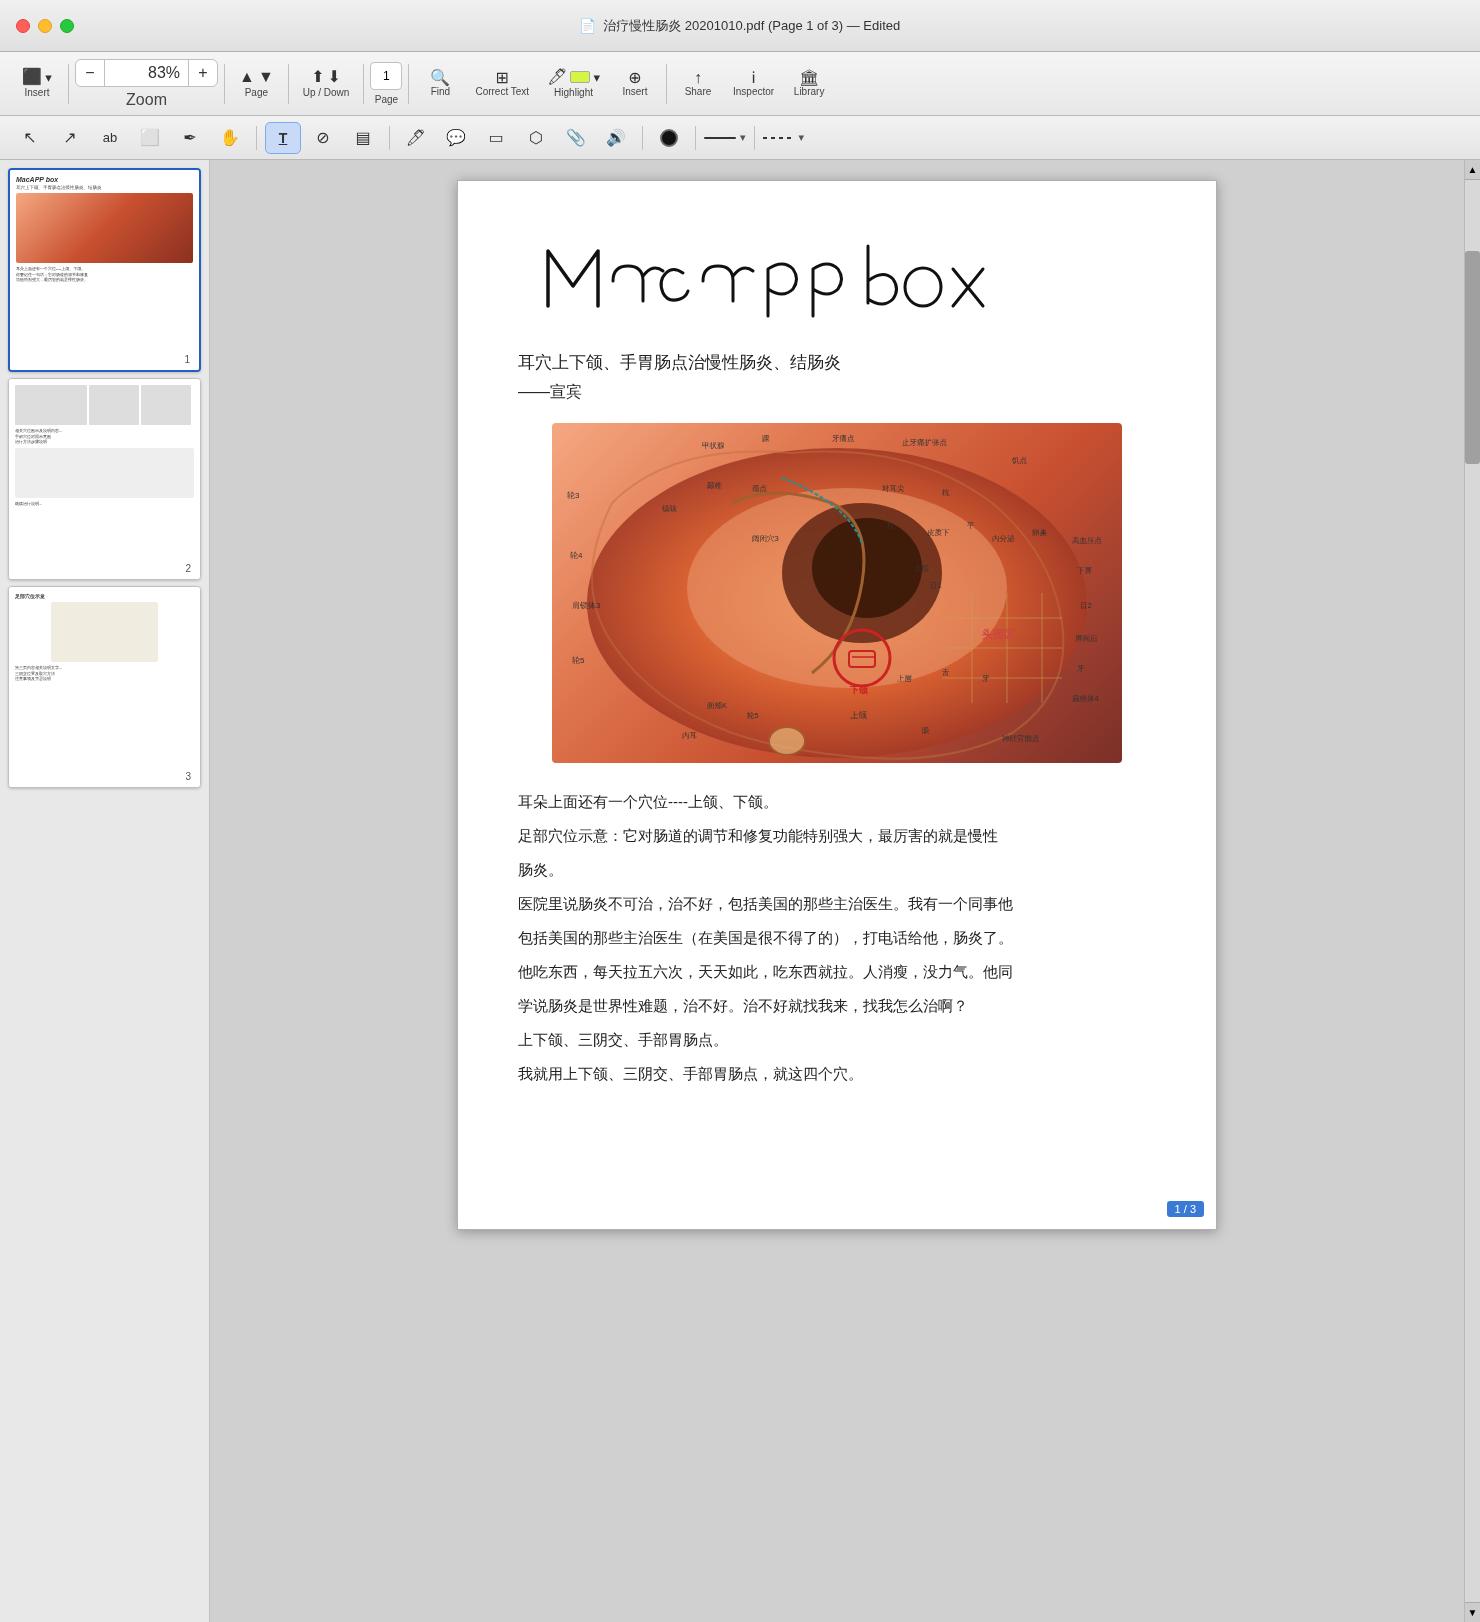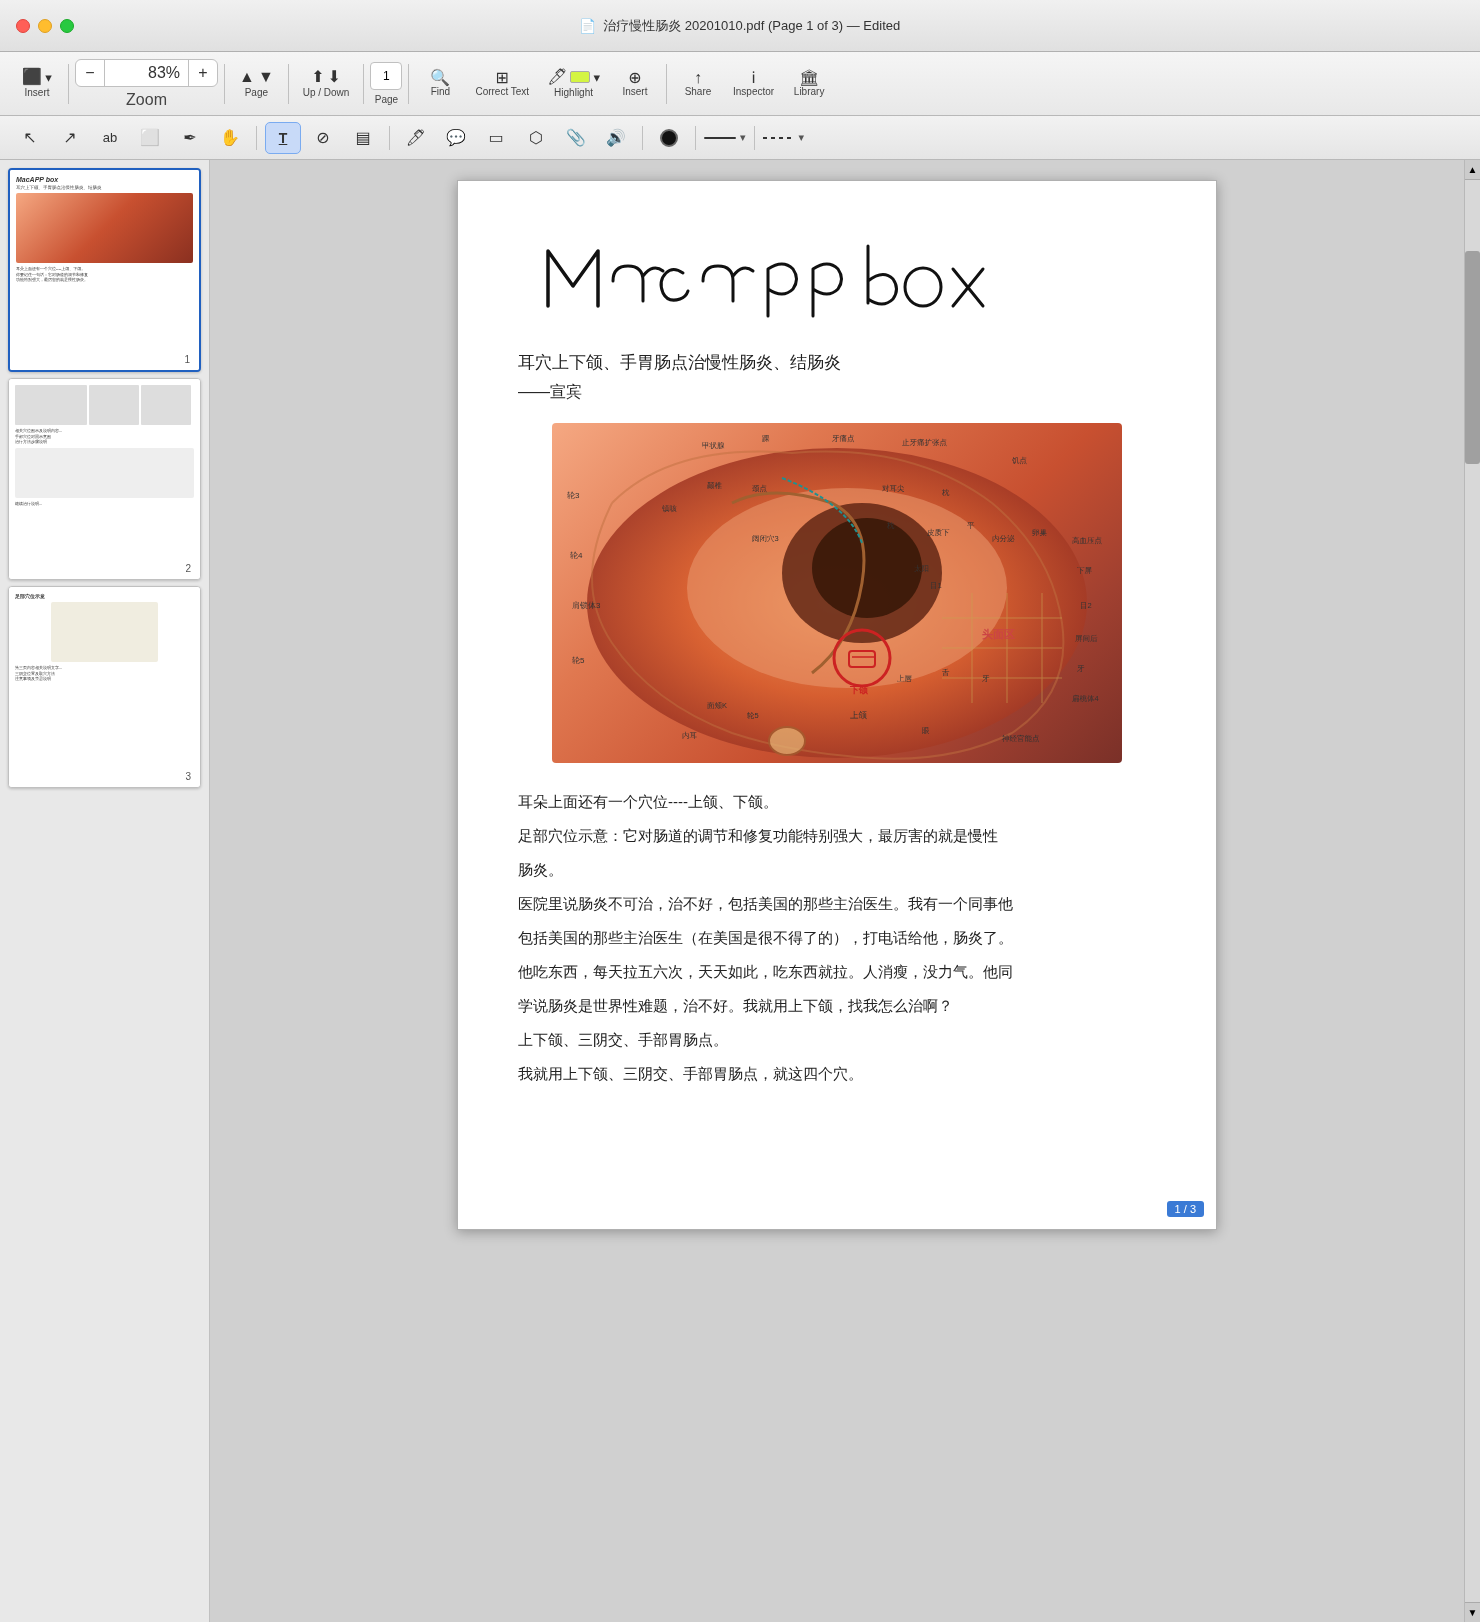--- a/index.html
+++ b/index.html
@@ -644,21 +644,21 @@
         </svg>
       </div>
 
       <div class="body-text">
         <p>耳朵上面还有一个穴位----上颌、下颌。</p>
         <p>足部穴位示意：它对肠道的调节和修复功能特别强大，最厉害的就是慢性</p>
         <p>肠炎。</p>
         <p>医院里说肠炎不可治，治不好，包括美国的那些主治医生。我有一个同事他</p>
         <p>包括美国的那些主治医生（在美国是很不得了的），打电话给他，肠炎了。</p>
         <p>他吃东西，每天拉五六次，天天如此，吃东西就拉。人消瘦，没力气。他同</p>
-        <p>学说肠炎是世界性难题，治不好。我就用上下颌，找我怎么治啊？</p>
+        <p>学说肠炎是世界性难题，治不好。治不好就找我来，找我怎么治啊？</p>
         <p>上下颌、三阴交、手部胃肠点。</p>
         <p>我就用上下颌、三阴交、手部胃肠点，就这四个穴。</p>
       </div>
 
       <div class="page-num-badge">1 / 3</div>
 
     </div>
 
   </div>
 

